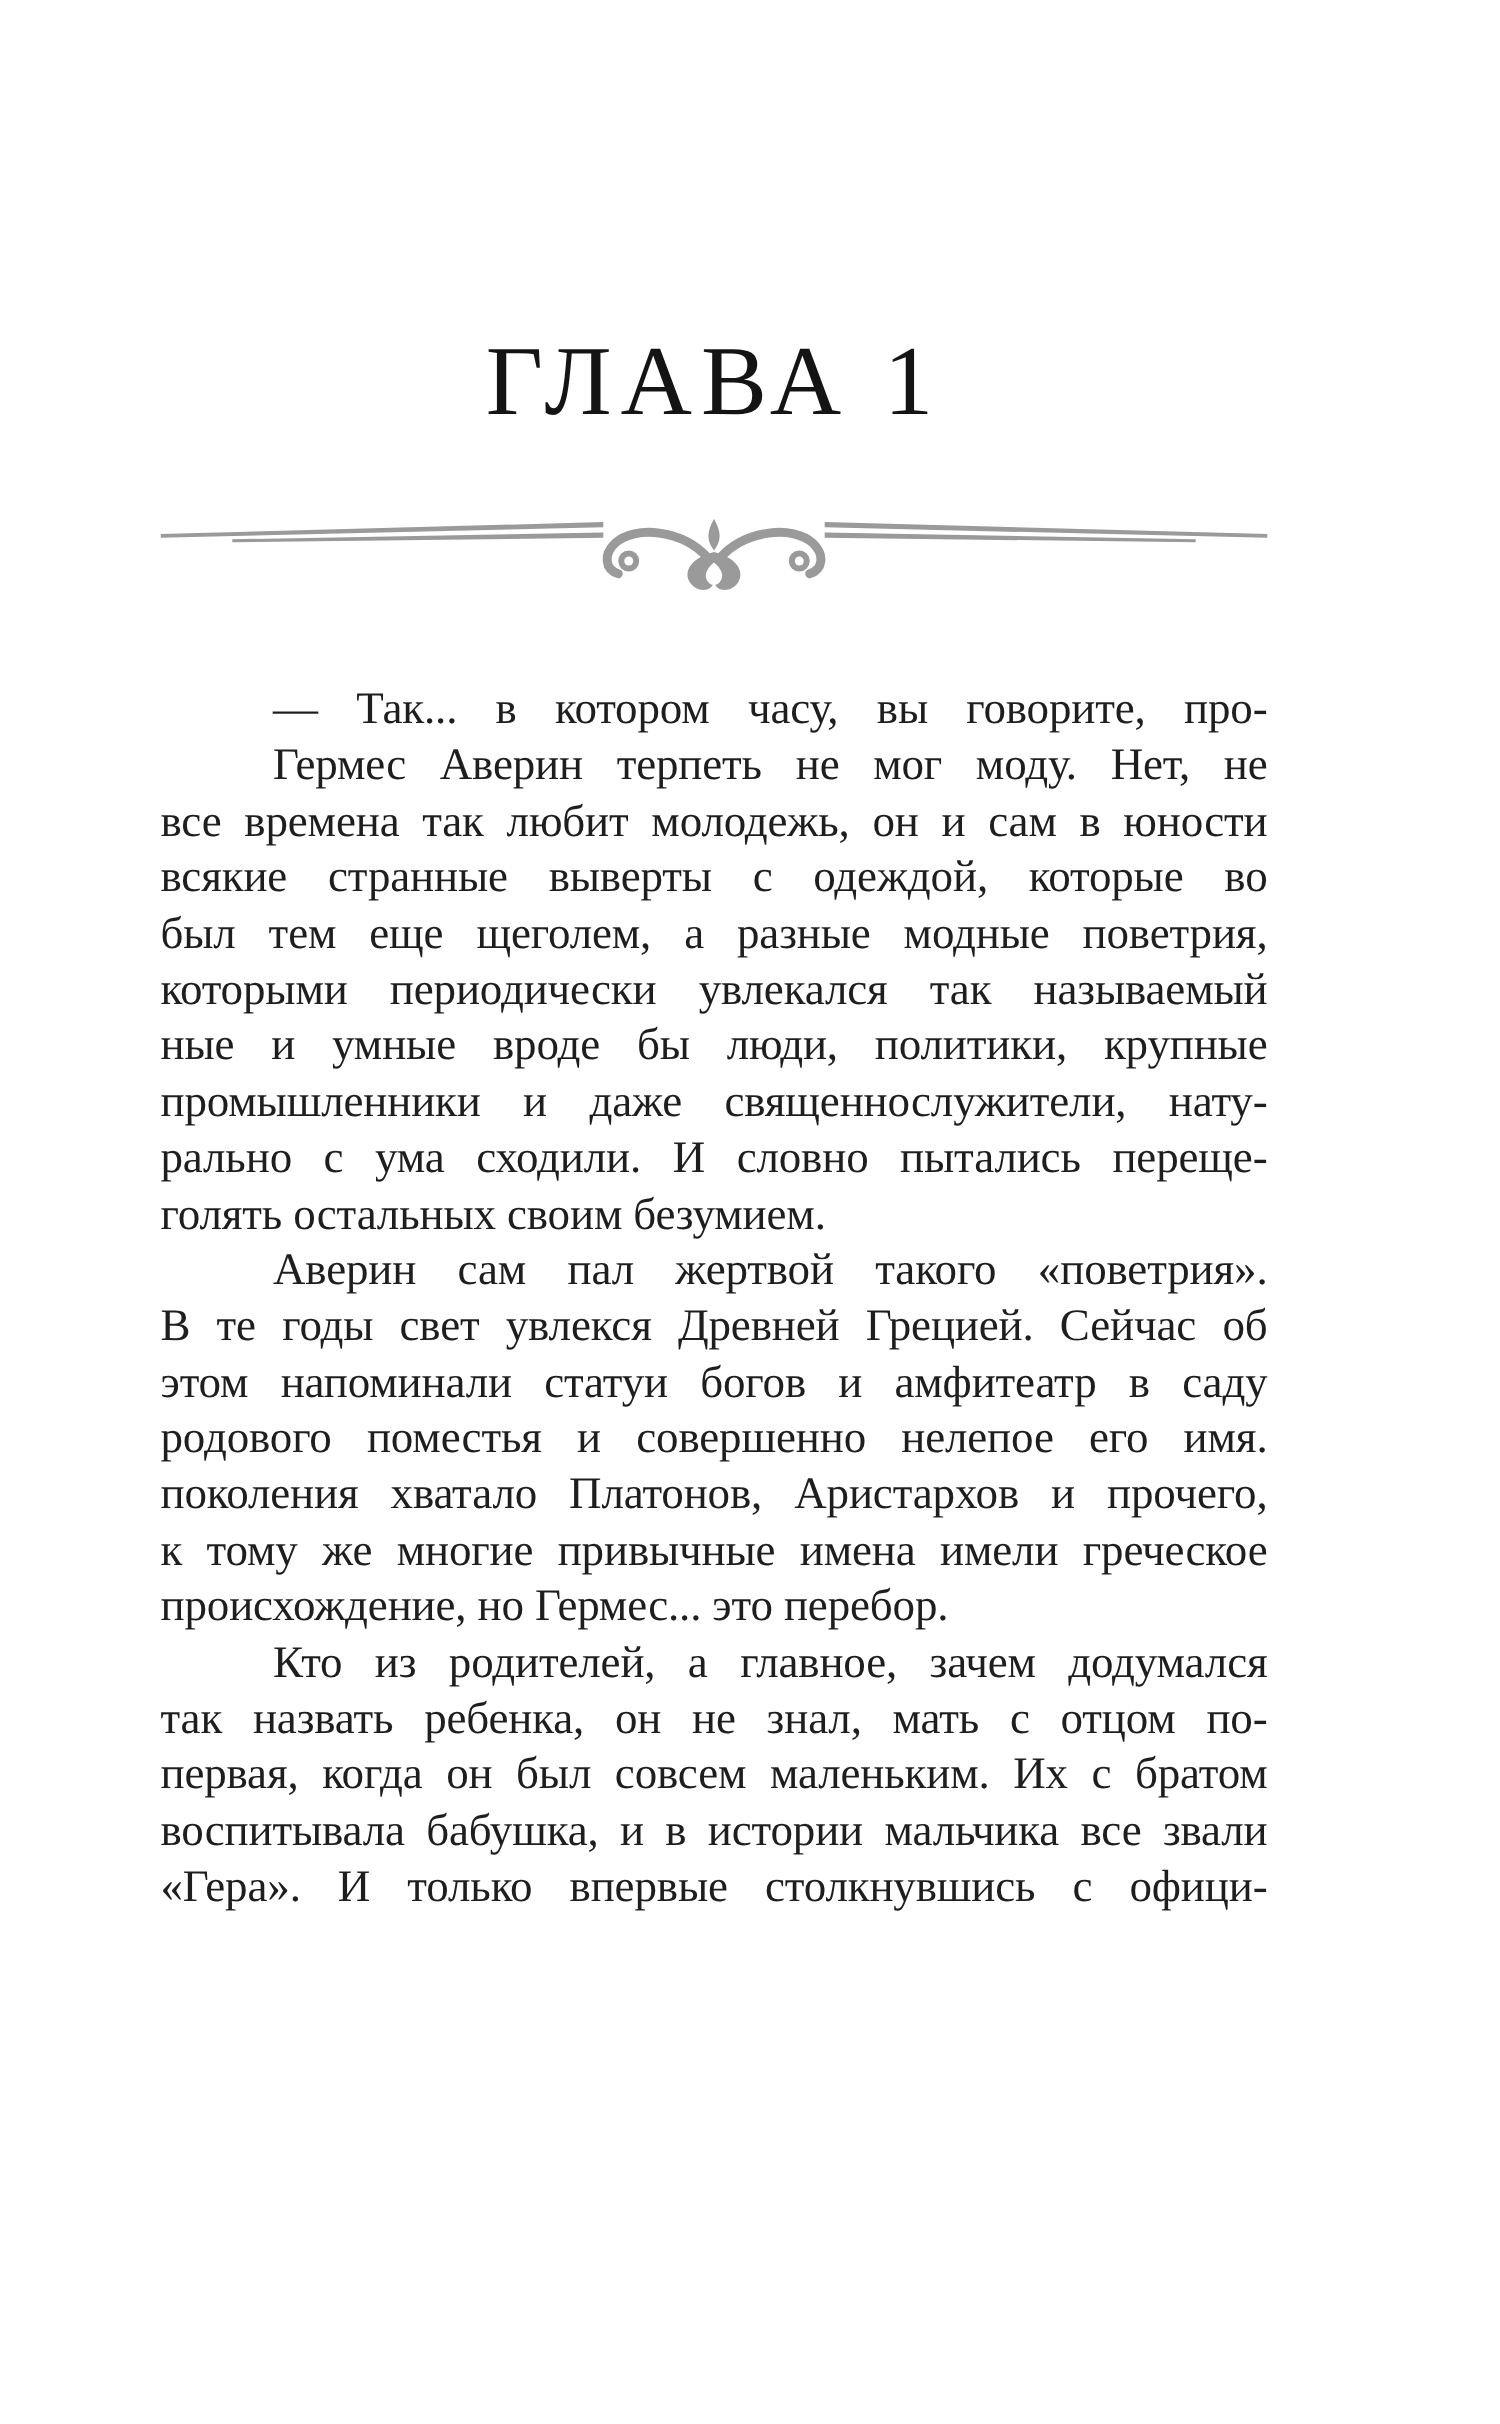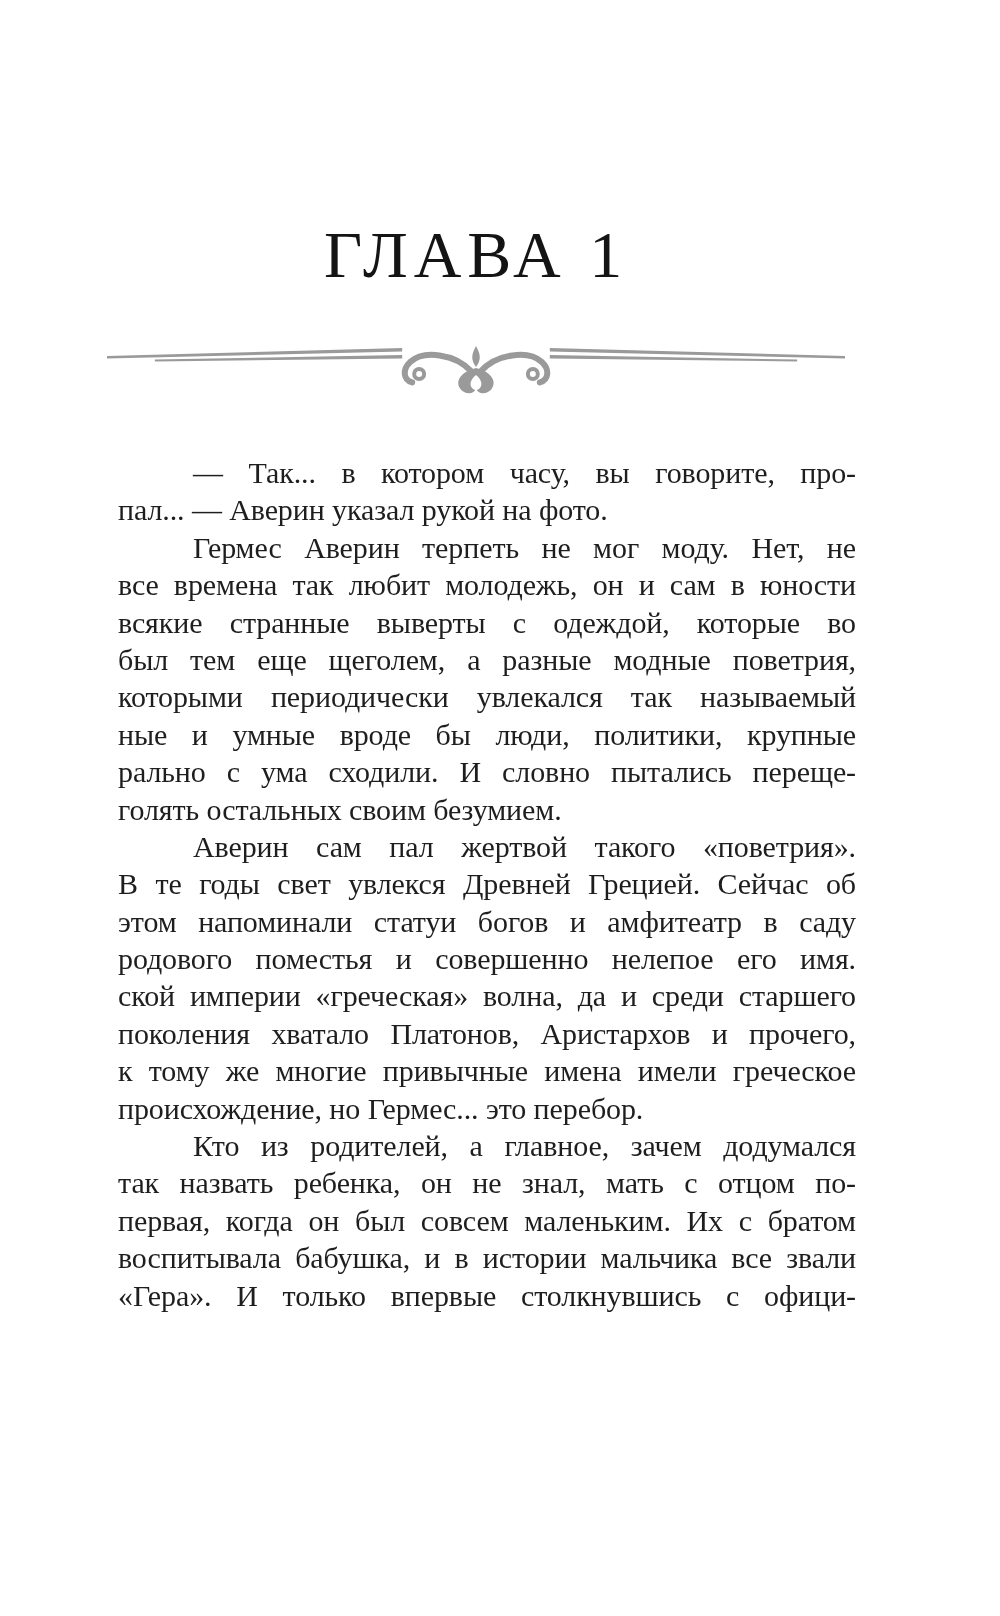--- a/index.html
+++ b/index.html
@@ -36,21 +36,21 @@
     top: 336px;
     left: 107px;
     width: 738px;
     height: 70px;
     color: var(--ornament-color, #9a9a9a);
   }
   .divider svg { display: block; width: 100%; height: 100%; }
   .body-text {
     position: absolute;
     top: 454px;
-    left: 118px;
+    left: 107px;
     width: 738px;
     font-size: 30px;
     line-height: 37.4px;
     letter-spacing: -0.1px;
     color: var(--text-color, #1e1e1e);
   }
   .para { margin: 0; padding: 0; }
   .line {
     height: 37.4px;
     overflow: hidden;
@@ -120,38 +120,37 @@
       <g fill="#ffffff">
         <circle cx="313" cy="38" r="3"></circle>
         <circle cx="427" cy="38" r="3"></circle>
       </g>
     </svg>
   </div>
 
   <div class="body-text">
       <div class="para">
         <div class="line indent">— Так... в котором часу, вы говорите, про-</div>
-        <div class="line last">пал... — Аверин указал рукой на фото.</div>
       </div>
       <div class="para">
         <div class="line indent">Гермес Аверин терпеть не мог моду. Нет, не</div>
         <div class="line">все времена так любит молодежь, он и сам в юности</div>
         <div class="line">всякие странные выверты с одеждой, которые во</div>
         <div class="line">был тем еще щеголем, а разные модные поветрия,</div>
         <div class="line">которыми периодически увлекался так называемый</div>
         <div class="line">ные и умные вроде бы люди, политики, крупные</div>
+        <div class="line">промышленники и даже священнослужители, нату-</div>
         <div class="line">рально с ума сходили. И словно пытались переще-</div>
         <div class="line last">голять остальных своим безумием.</div>
       </div>
       <div class="para">
         <div class="line indent">Аверин сам пал жертвой такого «поветрия».</div>
         <div class="line">В те годы свет увлекся Древней Грецией. Сейчас об</div>
         <div class="line">этом напоминали статуи богов и амфитеатр в саду</div>
         <div class="line">родового поместья и совершенно нелепое его имя.</div>
-        <div class="line">ской империи «греческая» волна, да и среди старшего</div>
         <div class="line">поколения хватало Платонов, Аристархов и прочего,</div>
         <div class="line">к тому же многие привычные имена имели греческое</div>
         <div class="line last">происхождение, но Гермес... это перебор.</div>
       </div>
       <div class="para">
         <div class="line indent">Кто из родителей, а главное, зачем додумался</div>
         <div class="line">так назвать ребенка, он не знал, мать с отцом по-</div>
         <div class="line">первая, когда он был совсем маленьким. Их с братом</div>
         <div class="line">воспитывала бабушка, и в истории мальчика все звали</div>
         <div class="line">«Гера». И только впервые столкнувшись с офици-</div>

